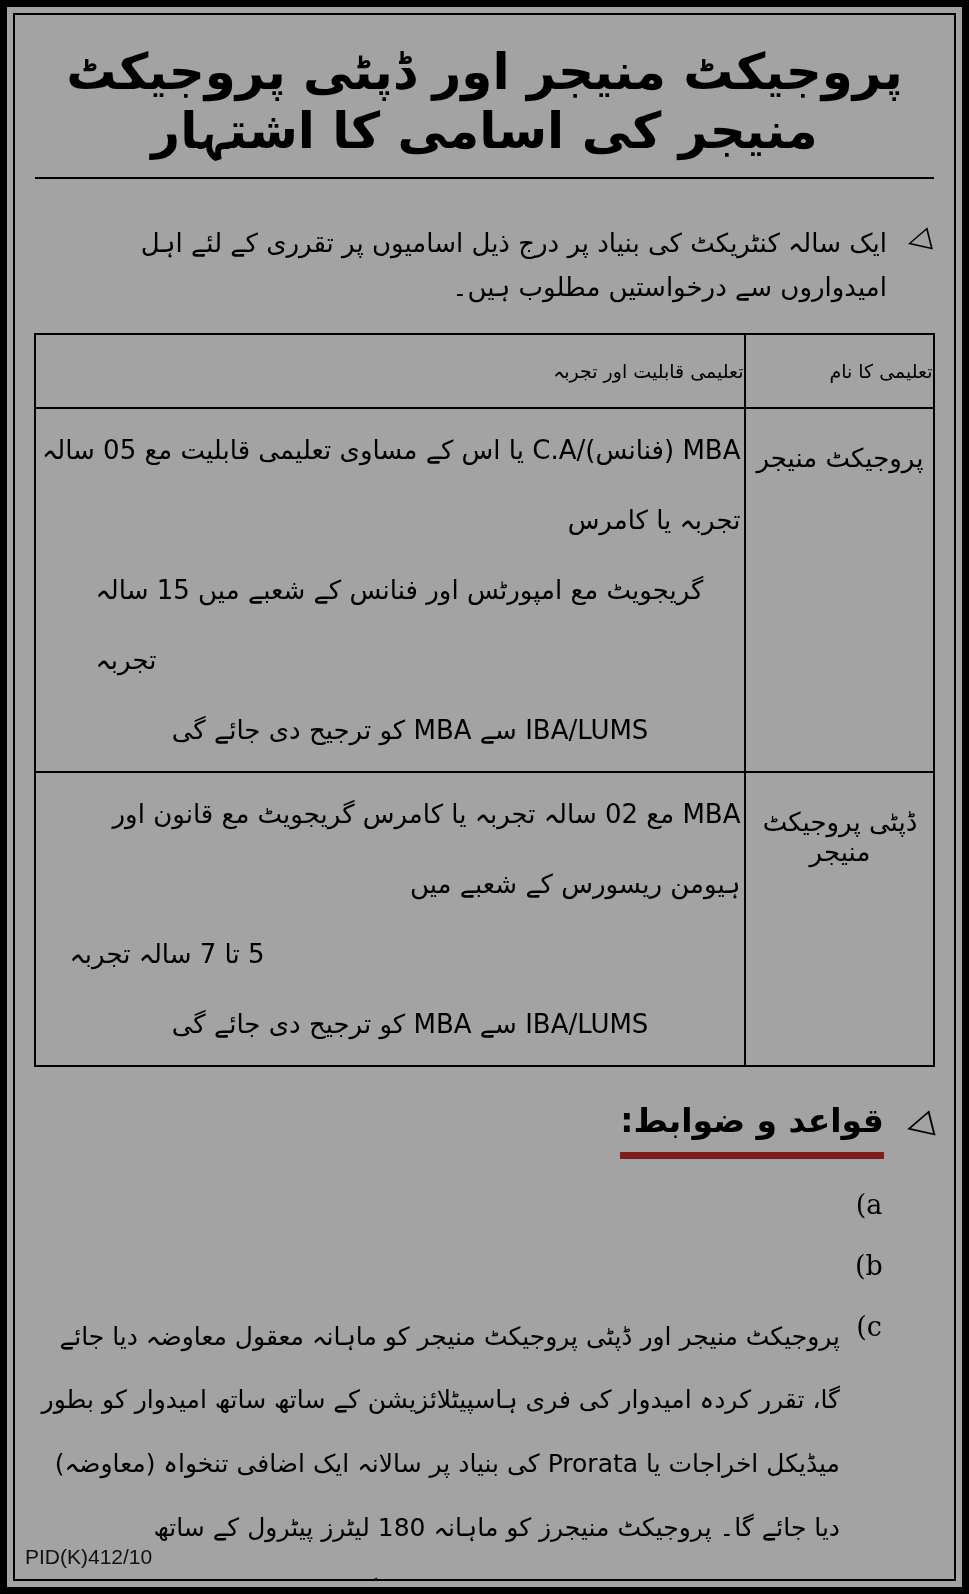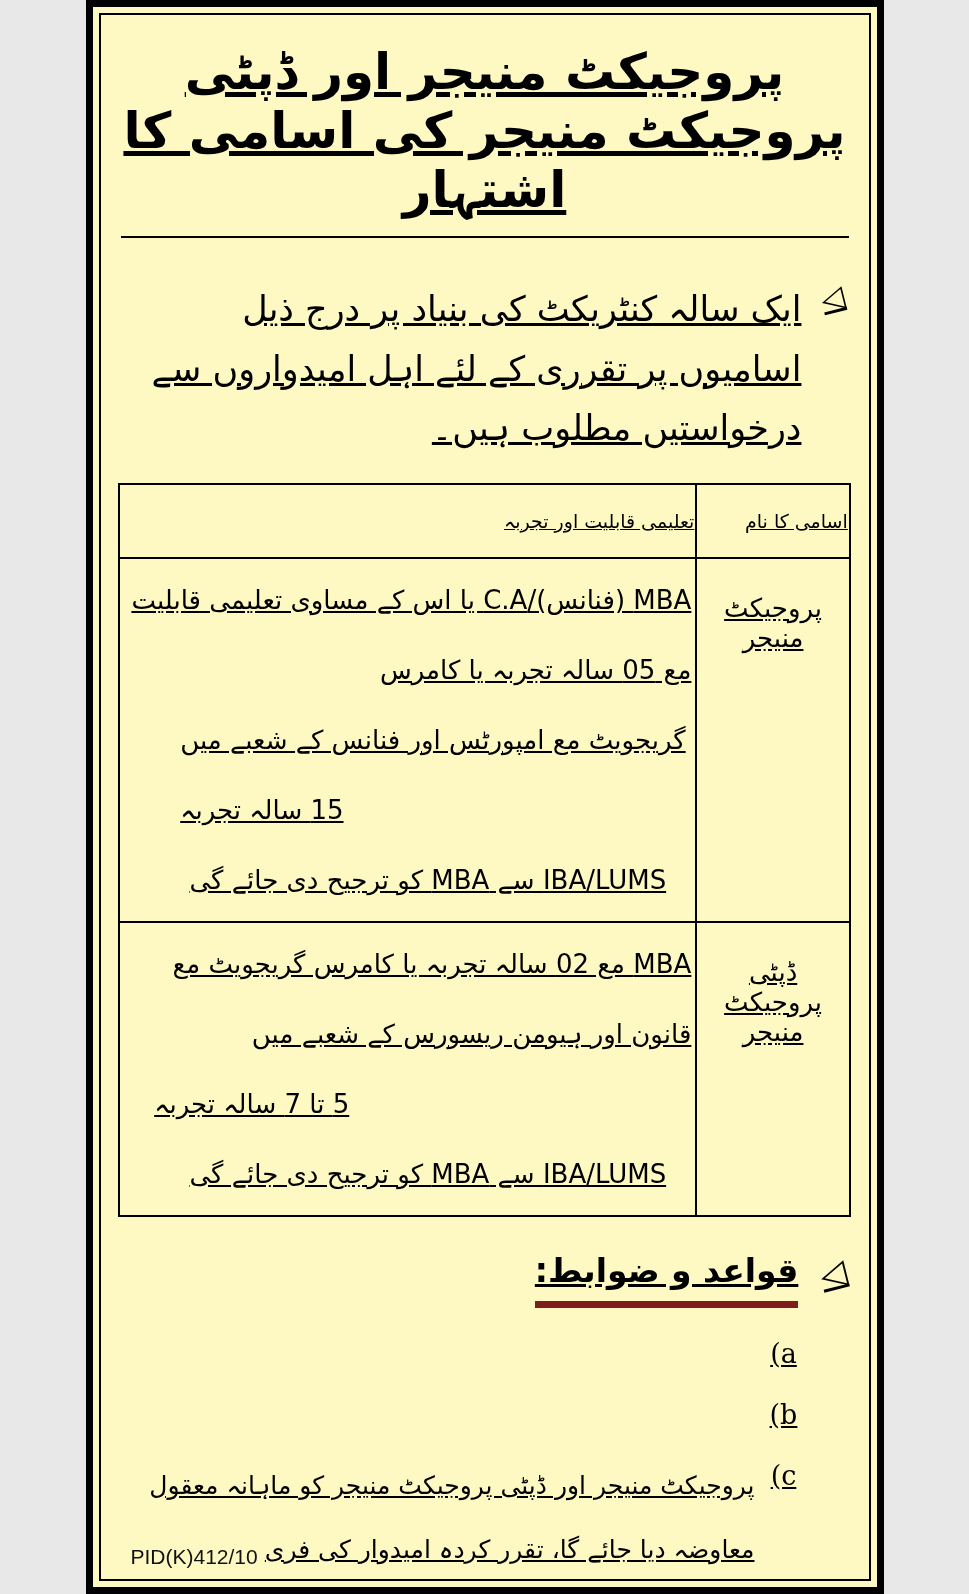--- a/index.html
+++ b/index.html
@@ -1,36 +1,36 @@
 <!DOCTYPE html>
 <html lang="ur"><head>
 <meta charset="utf-8">
 <style>
   html,body{margin:0;padding:0;background:#e8e8e8;}
   .page{
-    width:798px;height:1594px;box-sizing:border-box;margin:0 auto;
-    background:#fef9c3;border:7px solid #000;padding:6px;
-    font-family:"DejaVu Sans",sans-serif;color:#000;text-decoration:underline;
+    width:969px;height:1594px;box-sizing:border-box;margin:0 auto;
+    background:#a3a3a3;border:7px solid #000;padding:6px;
+    font-family:"DejaVu Sans",sans-serif;color:#000;
   }
   .inner{
     border:2px solid #000;height:100%;box-sizing:border-box;
     position:relative;direction:rtl;padding:24px 14px 14px 14px;overflow:hidden;
   }
   .title{
     direction:rtl;text-align:center;font-size:50px;font-weight:bold;
     line-height:1.18;padding:4px 6px 16px 6px;letter-spacing:-1px;
   }
   .title-rule{border:none;border-top:2px solid #000;margin:0 6px;}
   .intro-row{display:flex;direction:rtl;gap:20px;align-items:flex-start;margin-top:42px;padding:0 10px;}
   .bullet{
     flex:0 0 auto;font-size:30px;line-height:1.2;
     transform:rotate(-14deg);font-family:"DejaVu Sans",sans-serif;
   }
   .bullet.big{font-size:34px;}
-  .intro-text{flex:1;font-size:35px;line-height:1.7;text-align:right;}
+  .intro-text{flex:1;font-size:26px;line-height:1.7;text-align:right;}
   table.positions-table{
     width:99%;margin:24px auto 0 auto;border-collapse:collapse;direction:rtl;
     table-layout:fixed;
   }
   .positions-table th,.positions-table td{border:2px solid #000;}
   col.pos-col{width:21%;}
   col.qual-col{width:79%;}
   .positions-table th{
     height:70px;font-size:19px;font-weight:normal;text-align:right;vertical-align:middle;margin-top:27px;
   }
@@ -50,21 +50,21 @@
   }
   .rule-item{display:flex;direction:rtl;margin-top:24px;padding-right:42px;padding-left:4px;}
   .rule-label{
     flex:0 0 58px;direction:ltr;unicode-bidi:isolate;text-align:center;
     font-size:27px;font-family:"DejaVu Serif",serif;padding-top:6px;
   }
   .rule-text{flex:1;font-size:25px;line-height:2.35;text-align:right;direction:rtl;}
   .rule-item.spacious .rule-text{line-height:2.55;}
   .footer-id{
     position:absolute;left:10px;bottom:10px;direction:ltr;
-    font-family:"Liberation Sans",sans-serif;font-size:21px;color:#111;margin-left:20px;
+    font-family:"Liberation Sans",sans-serif;font-size:21px;color:#111;
   }
 </style>
 </head>
 <body>
 
 <div class="page">
   <div class="inner">
 
     <div class="title">پروجیکٹ منیجر اور ڈپٹی پروجیکٹ منیجر کی اسامی کا اشتہار</div>
     <hr class="title-rule">
@@ -74,21 +74,21 @@
       <div class="intro-text">ایک سالہ کنٹریکٹ کی بنیاد پر درج ذیل اسامیوں پر تقرری کے لئے اہل امیدواروں سے درخواستیں مطلوب ہیں۔</div>
     </div>
 
     <table class="positions-table">
       <colgroup>
         <col class="pos-col">
         <col class="qual-col">
       </colgroup>
       <tbody>
         <tr>
-          <th>اسامی کا نام</th>
+          <th>تعلیمی کا نام</th>
           <th>تعلیمی قابلیت اور تجربہ</th>
         </tr>
         <tr class="row-qual-1">
           <td class="pos-cell">پروجیکٹ منیجر</td>
           <td class="qual-cell">
             <div class="qual-line al-full">MBA (فنانس)/C.A یا اس کے مساوی تعلیمی قابلیت مع 05 سالہ تجربہ یا کامرس</div>
             <div class="qual-line al-left">گریجویٹ مع امپورٹس اور فنانس کے شعبے میں 15 سالہ تجربہ</div>
             <div class="qual-line al-center">IBA/LUMS سے MBA کو ترجیح دی جائے گی</div>
           </td>
         </tr>

